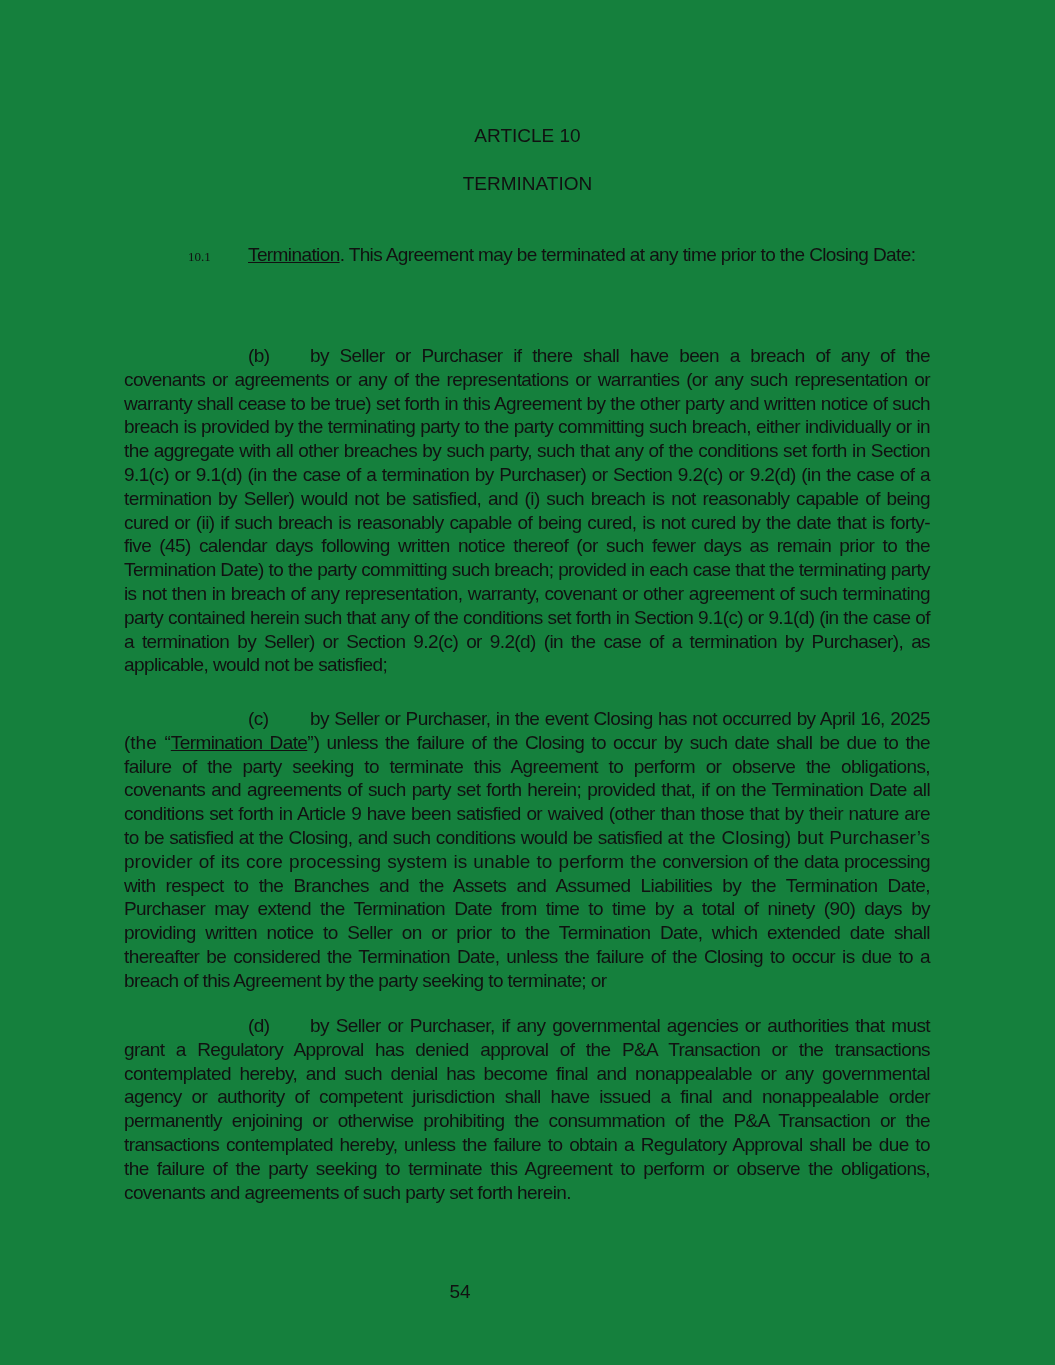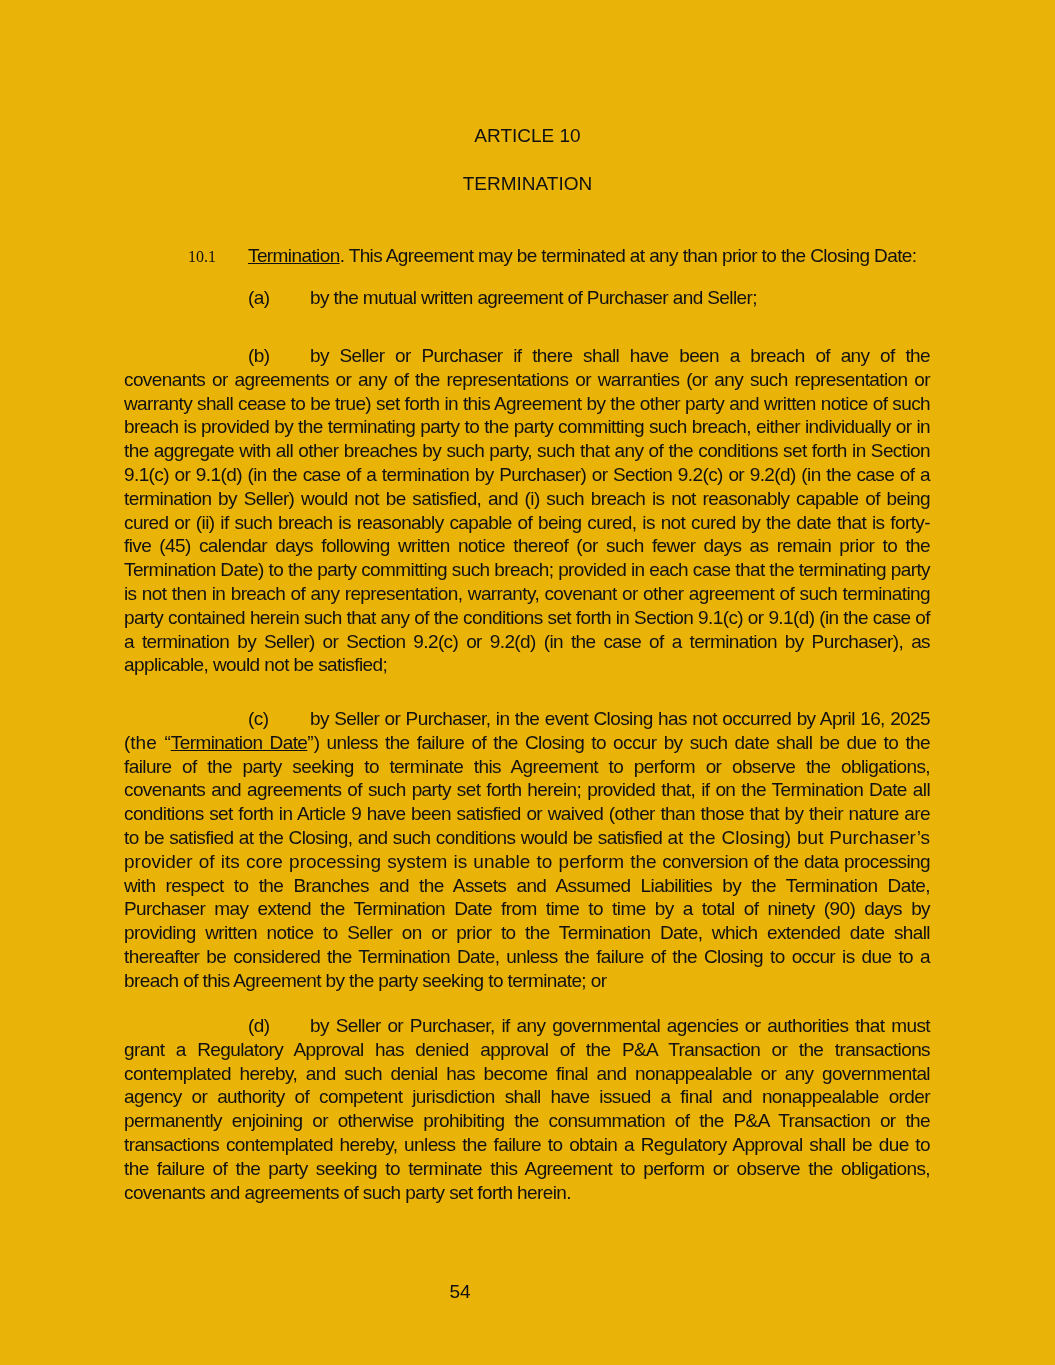--- a/index.html
+++ b/index.html
@@ -1,17 +1,17 @@
 <!DOCTYPE html>
 <html><head>
   <meta charset="utf-8">
   <style>
     html, body { margin: 0; padding: 0; background: #ffffff; }
     body { width: 1055px; height: 1365px; position: relative; overflow: hidden; color: #111; }
-    .page { position: absolute; left: 0; top: 0; width: 1055px; height: 1365px; background: #eab308; }
+    .page { position: absolute; left: 0; top: 0; width: 1055px; height: 1365px; background: #15803d; }
     .heading {
       position: absolute; left: 0; width: 1055px; text-align: center;
       font-family: "Liberation Sans", sans-serif; font-size: 19px; color: #111;
     }
     .h-article { top: 125px; }
     .h-title { top: 173px; }
     .para {
       position: absolute; left: 124px; width: 806px;
       font-family: "Liberation Sans", sans-serif; font-size: 19px;
       line-height: 23.8px; text-align: justify; color: #111;
@@ -32,23 +32,22 @@
     .lead { display: inline-block; }
   </style>
 </head>
 <body>
 
 <div class="page">
 
   <div class="heading h-article">ARTICLE 10</div>
   <div class="heading h-title">TERMINATION</div>
 
-  <div class="para p101"><span class="lead" style="width:64px;"></span><span class="num" style="display:inline-block;width:60px;font-size:16px;margin-top:28px;">10.1</span><span class="u">Termination</span><span>.  This Agreement may be terminated at any than prior to the Closing Date:</span></div>
+  <div class="para p101"><span class="lead" style="width:64px;"></span><span class="num" style="display:inline-block;width:60px;font-size:13px;margin-top:28px;">10.1</span><span class="u">Termination</span><span>.  This Agreement may be terminated at any time prior to the Closing Date:</span></div>
 
-  <div class="para pa"><span class="lead" style="width:124px;"></span><span class="lead" style="width:62px;">(a)</span><span>by the mutual written agreement of Purchaser and Seller;</span></div>
 
   <div class="para pb"><span class="lead" style="width:124px;"></span><span class="lead" style="width:62px;">(b)</span><span>by Seller or Purchaser if there shall have been a breach of any of the covenants or agreements or any of the representations or warranties (or any such representation or warranty shall cease to be true) set forth in this Agreement by the other party and written notice of such breach is provided by the terminating party to the party committing such breach, either individually or in the aggregate with all other breaches by such party, such that any of the conditions set forth in Section 9.1(c) or 9.1(d) (in the case of a termination by Purchaser) or Section 9.2(c) or 9.2(d) (in the case of a termination by Seller) would not be satisfied, and (i) such breach is not reasonably capable of being cured or (ii) if such breach is reasonably capable of being cured, is not cured by the date that is forty-five (45) calendar days following written notice thereof (or such fewer days as remain prior to the Termination Date) to the party committing such breach; provided in each case that the terminating party is not then in breach of any representation, warranty, covenant or other agreement of such terminating party contained herein such that any of the conditions set forth in Section 9.1(c) or 9.1(d) (in the case of a termination by Seller) or Section 9.2(c) or 9.2(d) (in the case of a termination by Purchaser), as applicable, would not be satisfied;</span></div>
 
   <div class="para pc"><span class="lead" style="width:124px;"></span><span class="lead" style="width:62px;">(c)</span><span>by Seller or Purchaser, in the event Closing has not occurred by April 16, 2025 </span><span class="serif">(the “</span><span class="u">Termination Date</span><span class="serif">”</span><span>) unless the failure of the Closing to occur by such date shall be due to the failure of the party seeking to terminate this Agreement to perform or observe the obligations, covenants and agreements of such party set forth herein; provided that, if on the Termination Date all conditions set forth in Article 9 have been satisfied or waived (other than those that by their nature are to be satisfied at the Closing, and such conditions would be satisfied </span><span class="serif">at the Closing) but Purchaser’s provider of its core processing system is unable to perform the</span><span> conversion of the data processing with respect to the Branches and the Assets and Assumed Liabilities by the Termination Date, Purchaser may extend the Termination Date from time to time by a total of ninety (90) days by providing written notice to Seller on or prior to the Termination Date, which extended date shall thereafter be considered the Termination Date, unless the failure of the Closing to occur is due to a breach of this Agreement by the party seeking to terminate; or</span></div>
 
   <div class="para pd"><span class="lead" style="width:124px;"></span><span class="lead" style="width:62px;">(d)</span><span>by Seller or Purchaser, if any governmental agencies or authorities that must grant a Regulatory Approval has denied approval of the P&amp;A Transaction or the transactions contemplated hereby, and such denial has become final and nonappealable or any governmental agency or authority of competent jurisdiction shall have issued a final and nonappealable order permanently enjoining or otherwise prohibiting the consummation of the P&amp;A Transaction or the transactions contemplated hereby, unless the failure to obtain a Regulatory Approval shall be due to the failure of the party seeking to terminate this Agreement to perform or observe the obligations, covenants and agreements of such party set forth herein.</span></div>
 
   <div class="page-number">54</div>
 </div>
 

